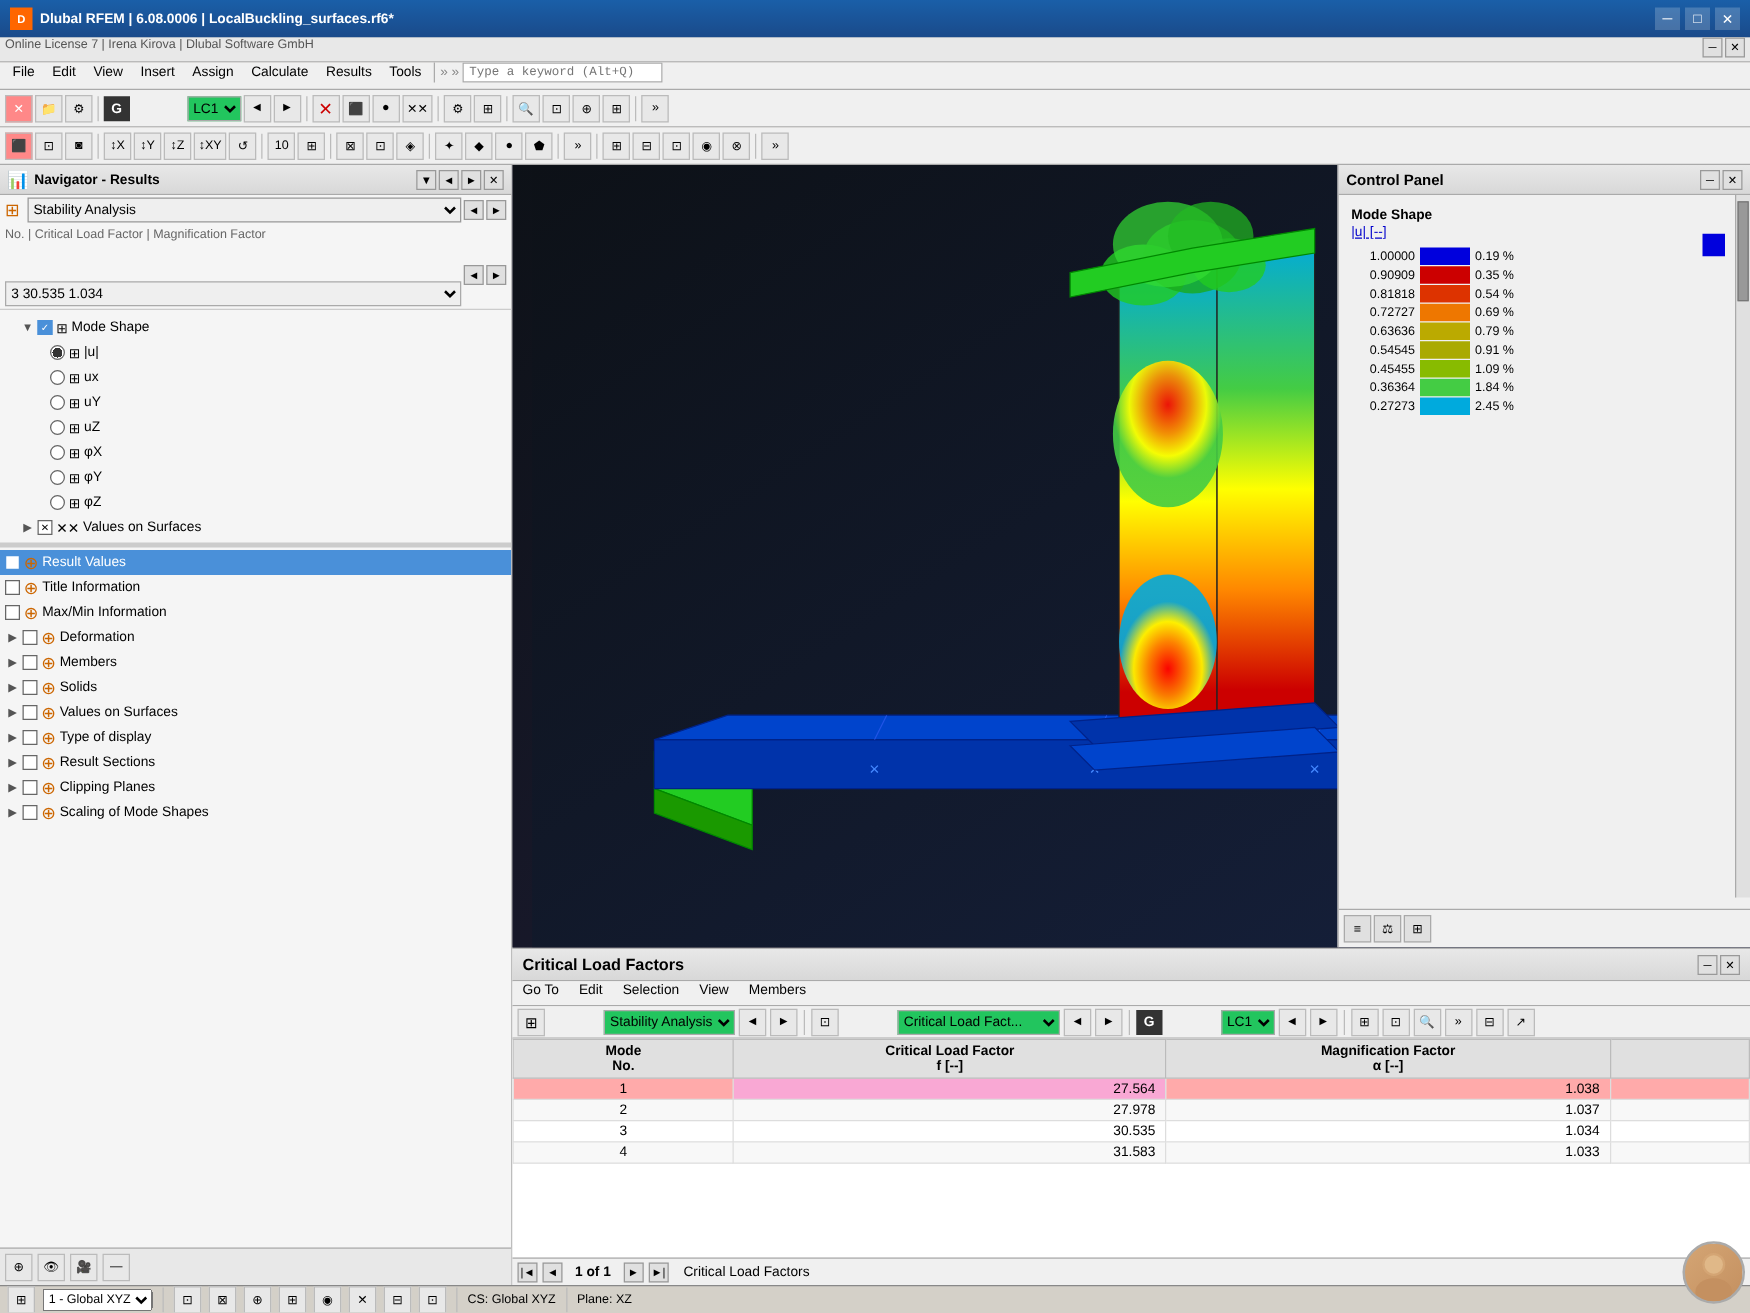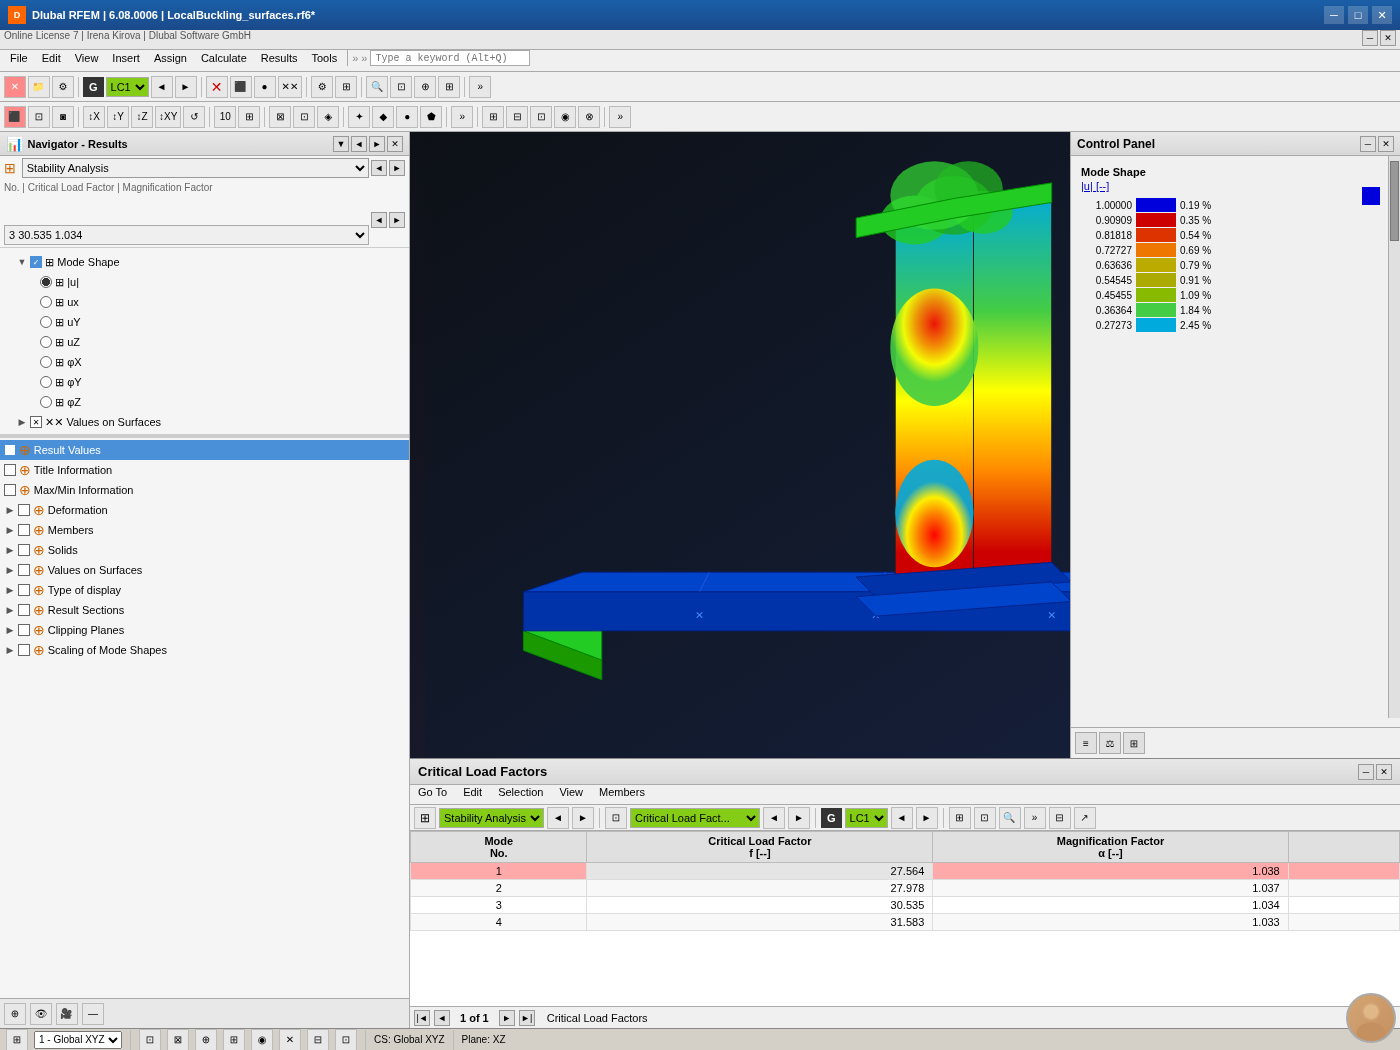--- a/index.html
+++ b/index.html
@@ -210,21 +210,21 @@
     
     .structure-svg { position: absolute; top: 0; left: 0; width: 100%; height: 100%; }
 
     
     .nav-divider { height: 4px; background: #ccc; margin: 2px 0; }
 
     
     .cp-scrollbar { position: absolute; right: 0; top: 24px; bottom: 40px; width: 12px; background: #e0e0e0; border-left: 1px solid #aaa; }
     .cp-scrollbar-thumb { position: absolute; top: 5px; left: 1px; right: 1px; height: 80px; background: #999; border: 1px solid #777; }
 
-    .toolbar-select { height: 20px; font-size: 11px; border: 1px solid #aaa; background: #84cc16; }
+    .toolbar-select { height: 20px; font-size: 11px; border: 1px solid #aaa; background: #22c55e; margin-left: 44px; }
   </style>
 </head>
 <body>
 
 <div class="title-bar">
   <div class="title-bar-left">
     <div class="title-bar-logo">D</div>
     <span>Dlubal RFEM | 6.08.0006 | LocalBuckling_surfaces.rf6*</span>
   </div>
   <div class="title-bar-controls">
@@ -701,21 +701,21 @@
             <tr>
               <th>Mode<br>No.</th>
               <th>Critical Load Factor<br>f [--]</th>
               <th>Magnification Factor<br>α [--]</th>
               <th></th>
             </tr>
           </thead>
           <tbody id="table-body">
           <tr class="active">
       <td>1</td>
-      <td class="num" style="background:#e5e5e5">27.564</td>
+      <td class="num" style="background:#f9a8d4">27.564</td>
       <td class="num" style="background:#ffaaaa">1.038</td>
       <td></td>
     </tr>
               <tr>
       <td>2</td>
       <td class="num" style="background:#f8f8f8">27.978</td>
       <td class="num" style="background:#f8f8f8">1.037</td>
       <td></td>
     </tr>
               <tr>

